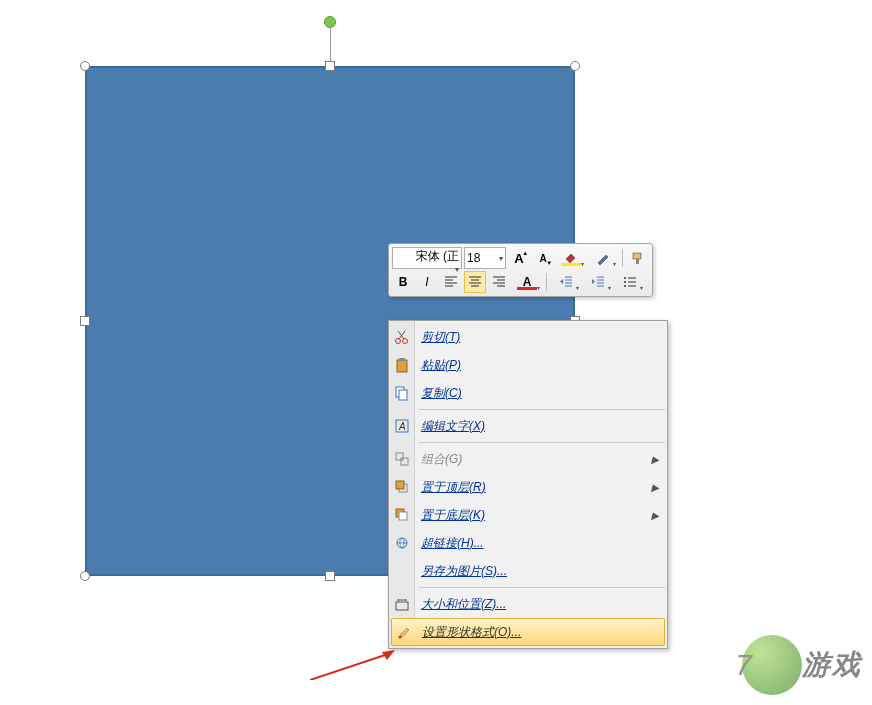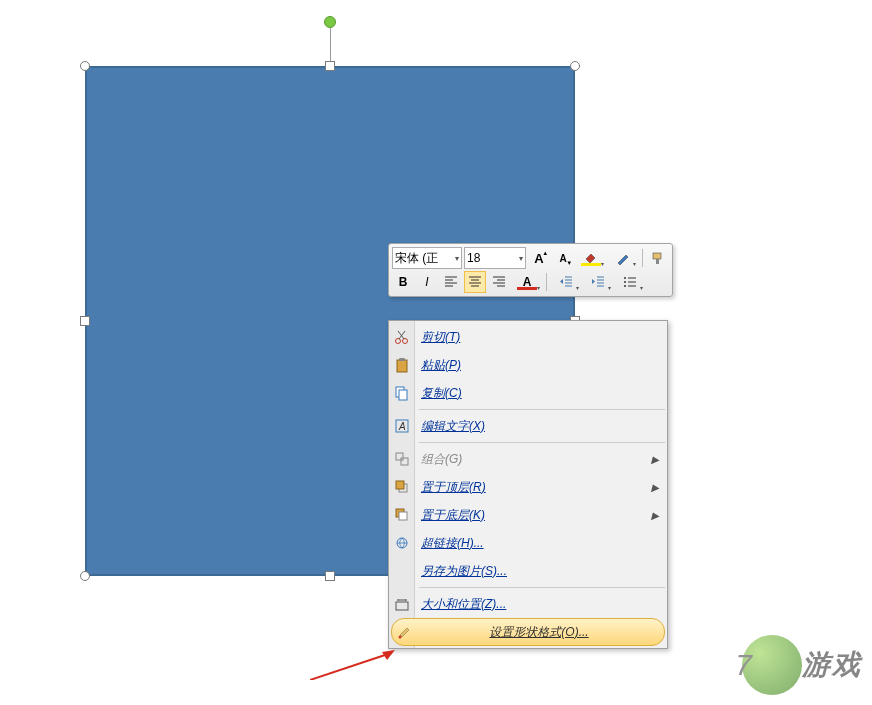--- a/index.html
+++ b/index.html
@@ -81,25 +81,26 @@
       padding: 1px;
     }
     .font-select {
       width: 70px;
       height: 22px;
       border: 1px solid #abadb3;
       background: #fff;
       font-size: 12px;
       padding: 0 2px;
       display: flex;
-      align-items: center;
+      align-items: flex-end;
       justify-content: space-between;
+      flex-direction: column;
     }
     .font-size-select {
-      width: 62px;
+      width: 42px;
       height: 22px;
       border: 1px solid #abadb3;
       background: #fff;
       font-size: 12px;
       padding: 0 2px;
       display: flex;
       align-items: center;
       justify-content: space-between;
     }
     .dropdown-arrow { font-size: 8px; color: #555; }
@@ -163,25 +164,24 @@
       padding-left: 32px;
       padding-right: 8px;
       cursor: pointer;
       color: #003399;
       font-style: italic;
     }
     .menu-item.disabled { color: #888; cursor: default; }
     .menu-item.highlighted {
       background: linear-gradient(180deg, #fff2c8, #fdd77a);
       border: 1px solid #ddaf3c;
-      border-radius: 13px;
+      border-radius: 2px;
       margin: 0 2px;
       padding-left: 30px;
       color: #333;
-      justify-content: center;
     }
     .menu-item .icon {
       position: absolute;
       left: 4px;
       width: 18px;
       height: 18px;
       display: flex;
       align-items: center;
       justify-content: center;
     }

